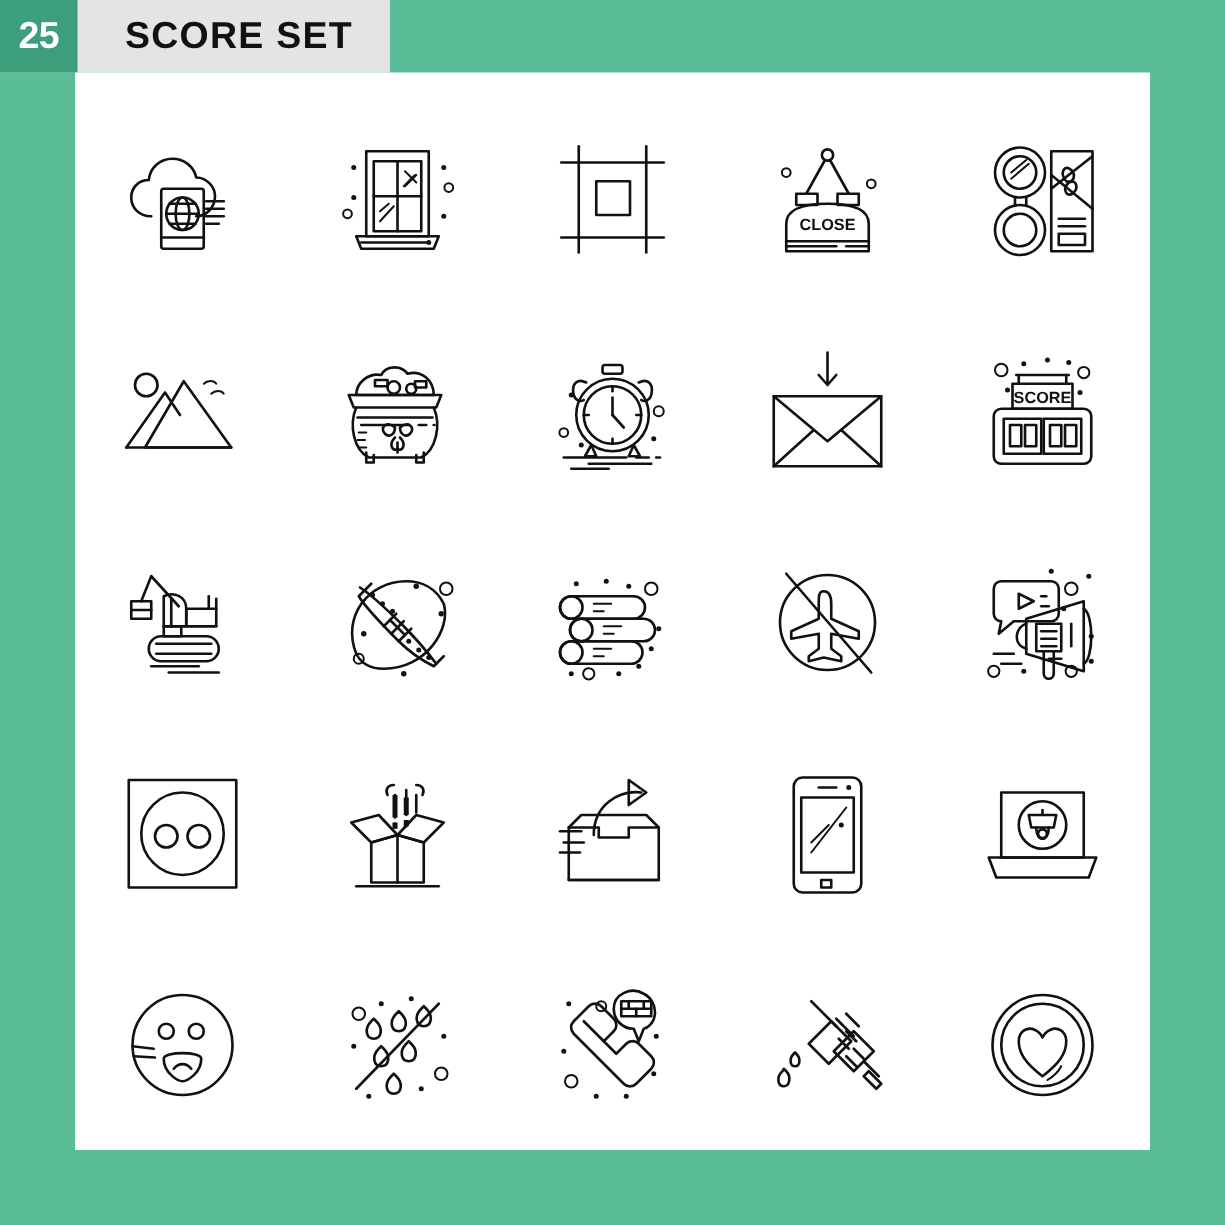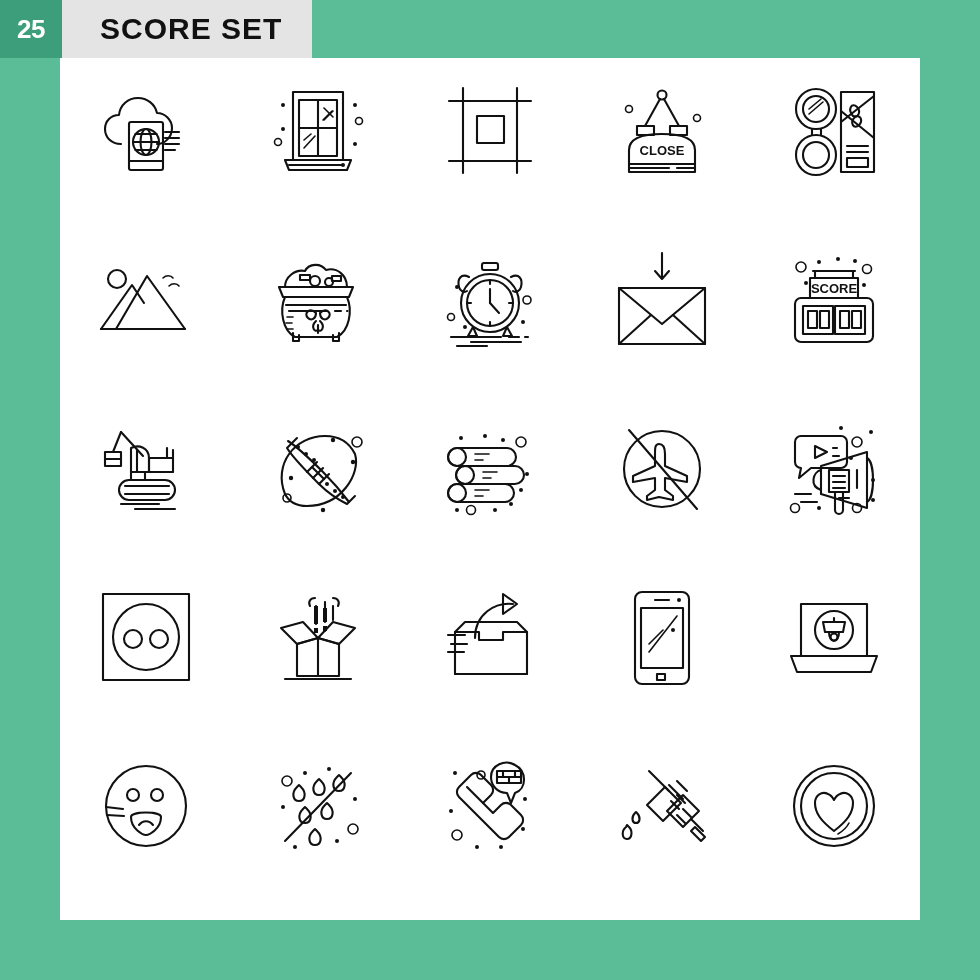--- a/index.html
+++ b/index.html
@@ -26,21 +26,21 @@
     height: 58px;
     width: 312px;
     background: #e4e4e4;
     display: flex;
     align-items: stretch;
   }
   .count-badge {
     width: 62px;
     background: #3d9e7c;
     color: #ffffff;
-    font-size: 26px;
+    font-size: 30px;
     font-weight: bold;
     display: flex;
     align-items: center;
     justify-content: center;
     letter-spacing: -0.5px;
   }
   .header-title {
     flex: 1;
     display: flex;
     align-items: center;
@@ -65,20 +65,21 @@
     width: 860px;
     height: 862px;
     display: grid;
     grid-template-columns: repeat(5, 1fr);
     grid-template-rows: repeat(5, 1fr);
     padding-top: 18px;
     box-sizing: border-box;
   }
   .cell {
     display: flex;
+    align-items: center;
     justify-content: center;
   }
   .cell svg {
     display: block;
   }
   .ico {
     fill: none;
     stroke: #111111;
     stroke-width: 2.1;
     stroke-linecap: round;

